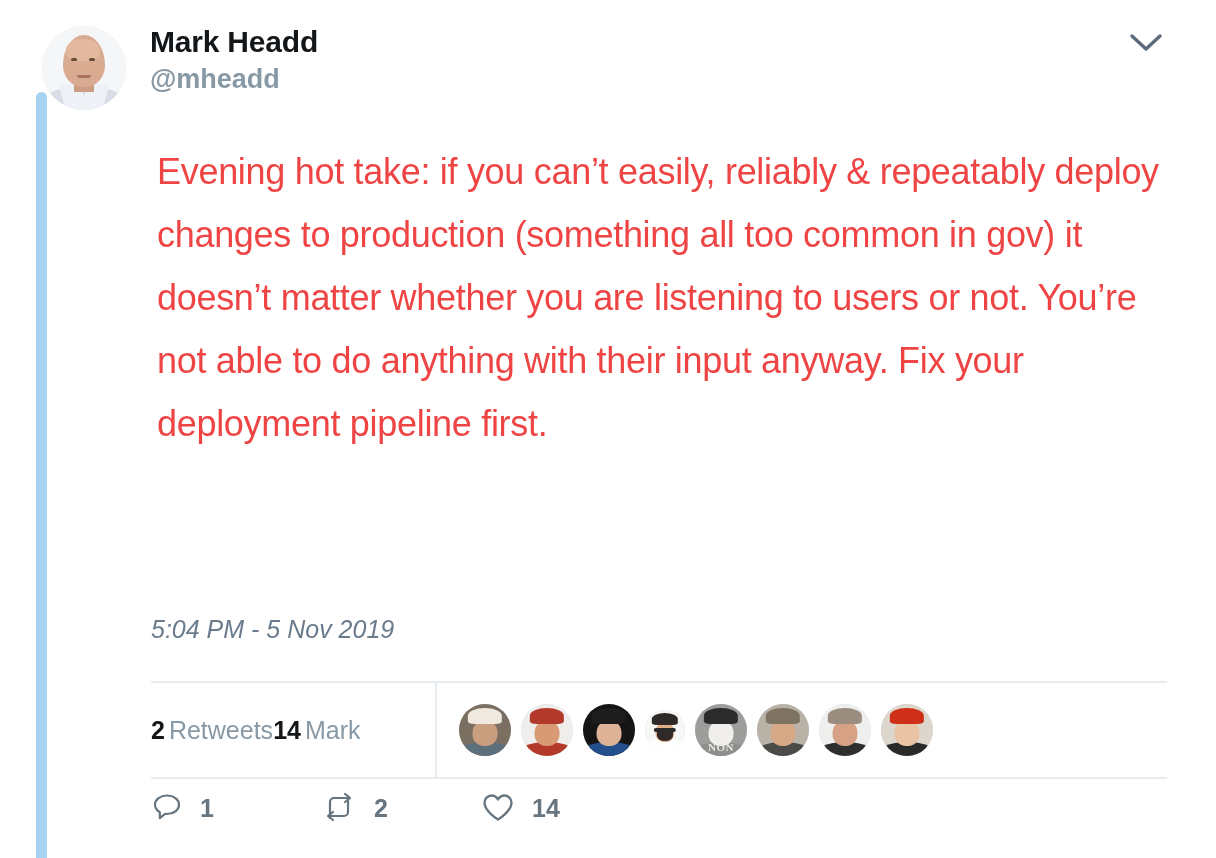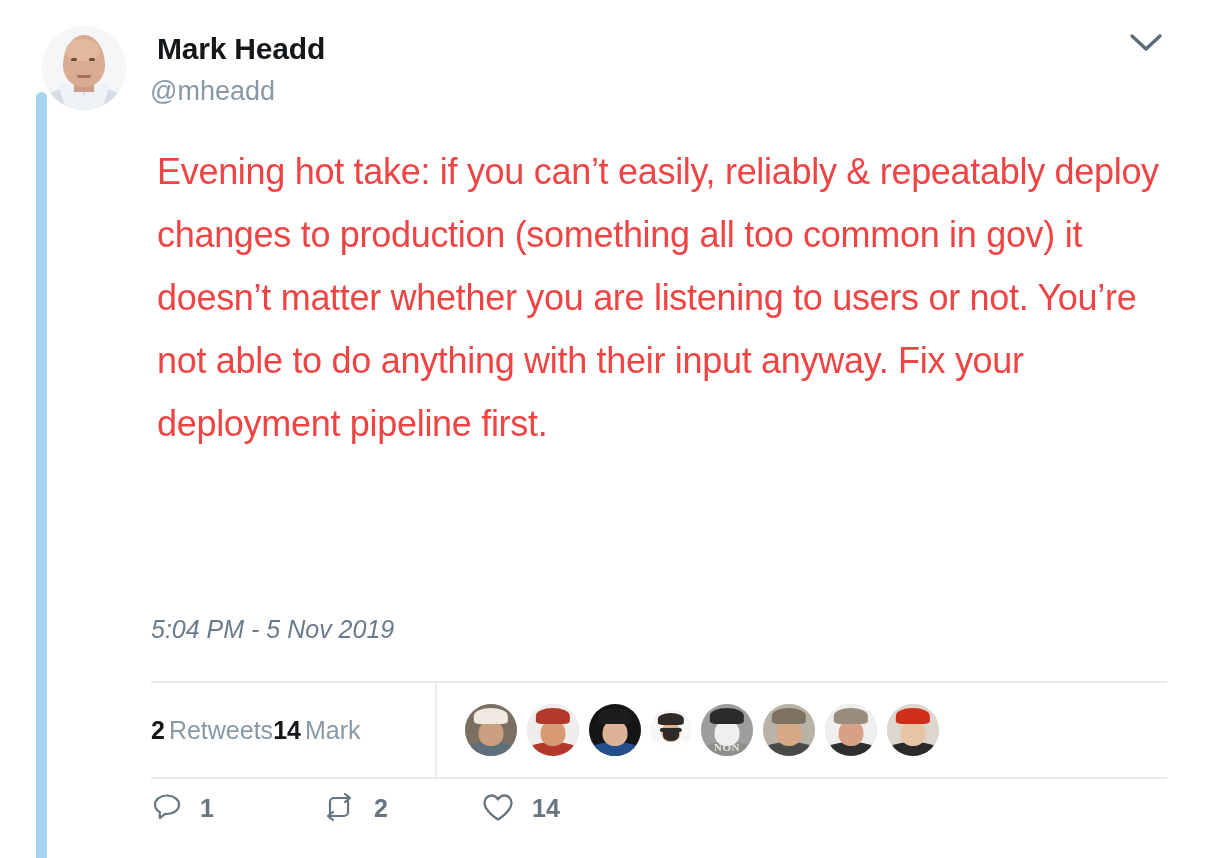--- a/index.html
+++ b/index.html
@@ -112,27 +112,28 @@
     top: 24px;
     right: 26px;
     height: 88px;
   }
   .display-name {
     font-size: 30px;
     font-weight: bold;
     color: #14171a;
     letter-spacing: -0.2px;
     line-height: 36px;
-    margin: 7px;
+    margin: 0;
   }
   .handle {
     font-size: 27px;
     color: #8899a6;
     line-height: 34px;
     margin-top: 2px;
+    font-weight: bold;
   }
 
   .follow-button {
     position: absolute;
     right: 126px;
     top: 10px;
     width: 216px;
     height: 66px;
     border: 2px solid #1da1f2;
     border-radius: 40px;
@@ -214,21 +215,21 @@
   .stat b {
     color: #14171a;
     font-weight: bold;
     margin-right: 4px;
   }
 
   .likers {
     display: flex;
     align-items: center;
     gap: 10px;
-    padding-left: 28px;
+    padding-left: 22px;
   }
   .liker {
     width: 52px;
     height: 52px;
     border-radius: 50%;
     overflow: hidden;
     position: relative;
     flex: 0 0 auto;
     background: #cfd8dd;
   }

